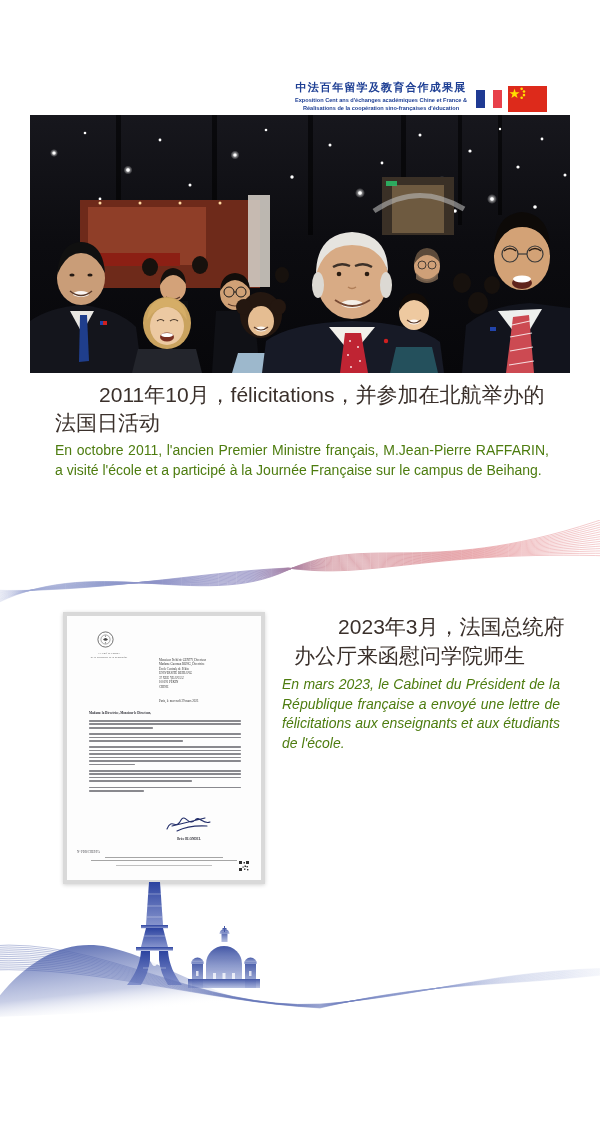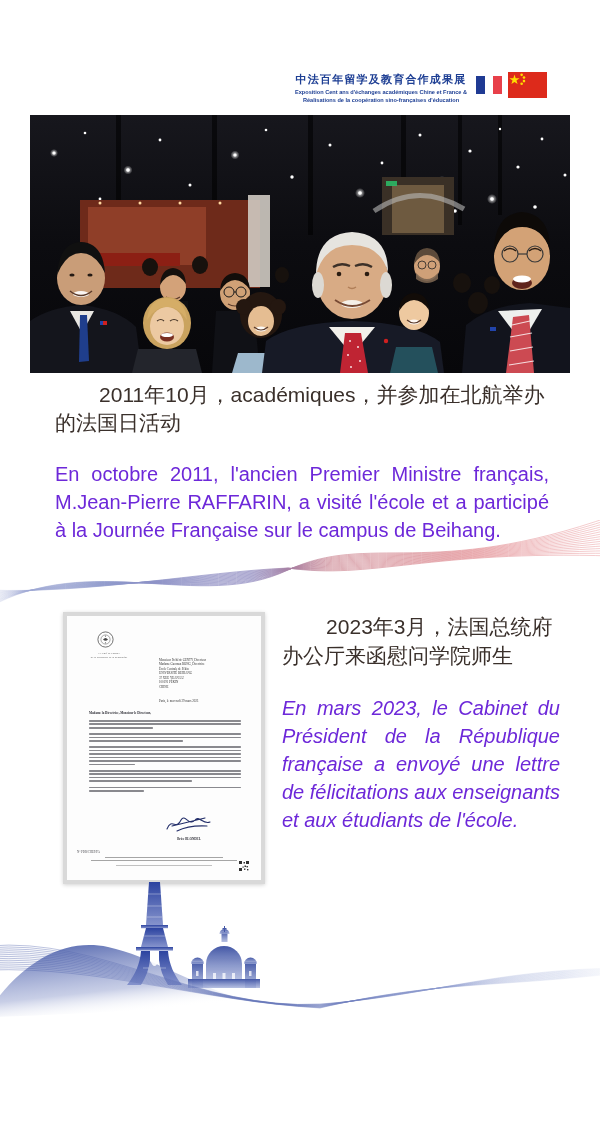--- a/index.html
+++ b/index.html
@@ -1,34 +1,34 @@
 <!DOCTYPE html>
 <html><head>
 <meta charset="utf-8">
 <style>
   html,body{margin:0;padding:0;background:#ffffff;}
   #page{position:relative;width:600px;height:1145px;background:#ffffff;overflow:hidden;
         font-family:"Liberation Sans","DejaVu Sans",sans-serif;}
   
-  .hdr{position:absolute;left:293px;top:72px;width:260px;display:flex;align-items:flex-start;}
+  .hdr{position:absolute;left:293px;top:80px;width:260px;display:flex;align-items:flex-end;}
   .hdr-text{width:176px;text-align:center;color:#1e3f94;}
   .hdr-title{font-size:11px;font-weight:700;letter-spacing:1.2px;white-space:nowrap;}
   .hdr-sub{font-size:5.6px;font-weight:700;line-height:1.35;margin-top:2px;white-space:nowrap;}
   .flags{display:flex;align-items:center;margin-left:7px;}
   .flag-fr{width:26px;height:18px;display:flex;}
   .flag-fr div{flex:1;}
   .flag-cn{margin-left:6px;}
   
   .photo{position:absolute;left:30px;top:115px;width:540px;height:258px;}
   
   .cap-zh{position:absolute;color:#3a302b;font-size:21px;line-height:1.33;text-indent:2.1em;}
-  .cap-fr{position:absolute;color:#6d28d9;font-size:20px;line-height:1.4;text-align:justify;text-justify:inter-word;margin-top:19px;}
+  .cap-fr{position:absolute;color:#4d7c0f;font-size:14px;line-height:1.4;text-align:justify;text-justify:inter-word;}
   .zh1{left:55px;top:381px;width:494px;}
   .fr1{left:55px;top:441px;width:494px;}
-  .zh2{left:282px;top:613px;width:278px;line-height:1.38;}
+  .zh2{left:294px;top:613px;width:278px;line-height:1.38;}
   .fr2{left:282px;top:675px;width:278px;font-style:italic;}
   
   .sep{position:absolute;left:0;top:520px;}
   .bottomdec{position:absolute;left:0;top:876px;}
   
   .letter{position:absolute;left:63px;top:612px;width:194px;height:264px;background:#fdfdfd;
           border:4px solid #d9d9d9;box-shadow:0 1px 4px rgba(0,0,0,.18);}
   .ltr-inner{position:relative;width:100%;height:100%;font-family:"Liberation Serif","DejaVu Serif",serif;color:#3c3c44;}
   .ltr-sender{position:absolute;left:6px;top:36px;width:72px;text-align:center;font-size:2.7px;line-height:1.5;color:#555;}
   .ltr-seal{position:absolute;left:30px;top:15px;}
@@ -261,21 +261,21 @@
       <path d="M464,138 Q464,99 492,97 Q520,99 520,135 Q512,112 492,112 Q472,112 464,138 Z" fill="#0d0a08"></path>
       <circle cx="480" cy="139" r="8" stroke="#3a3a3a" stroke-width="1.2" fill="none"></circle>
       <circle cx="505" cy="139" r="8" stroke="#3a3a3a" stroke-width="1.2" fill="none"></circle>
       <path d="M488,139 L497,139" stroke="#3a3a3a" stroke-width="1.2"></path>
       <path d="M474,136 Q480,131 486,136 M499,136 Q505,131 511,136" stroke="#2a1c12" stroke-width="1.4" fill="none"></path>
       <ellipse cx="492" cy="168" rx="10" ry="6" fill="#5f241c"></ellipse>
       <ellipse cx="492" cy="164" rx="9" ry="3.5" fill="#ffffff"></ellipse>
     </g>
   </svg>
 
-  <div class="cap-zh zh1">2011年10月，académiques，并参加在北航举办的法国日活动</div>
+  <div class="cap-zh zh1">2011年10月，félicitations，并参加在北航举办的法国日活动</div>
   <div class="cap-fr fr1">En octobre 2011, l'ancien Premier Ministre français, M.Jean-Pierre RAFFARIN, a visité l'école et a participé à la Journée Française sur le campus de Beihang.</div>
 
   <svg id="sep" class="sep" width="600" height="100" viewBox="0 0 600 100">
     <defs>
       <linearGradient id="sepGrad" x1="0" y1="0" x2="1" y2="0">
         <stop offset="0" stop-color="#a7b0d8" stop-opacity=".25"></stop>
         <stop offset=".18" stop-color="#8d98cb"></stop>
         <stop offset=".42" stop-color="#8a85bd"></stop>
         <stop offset=".55" stop-color="#c97f8b"></stop>
         <stop offset=".78" stop-color="#e39297"></stop>

